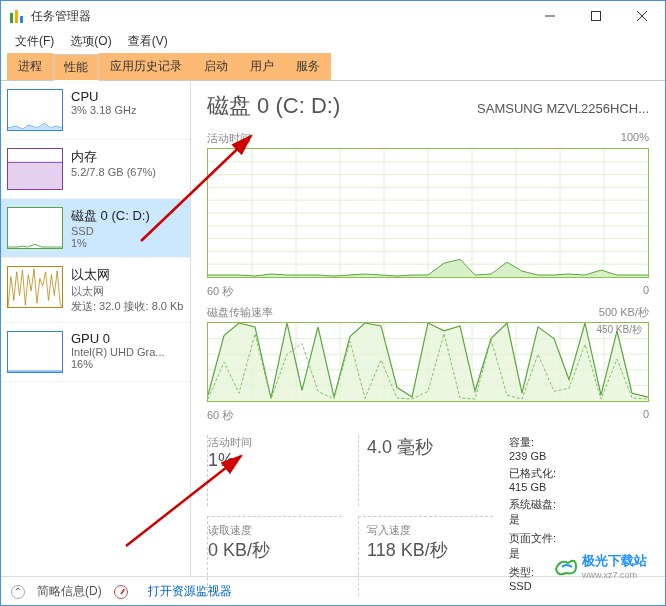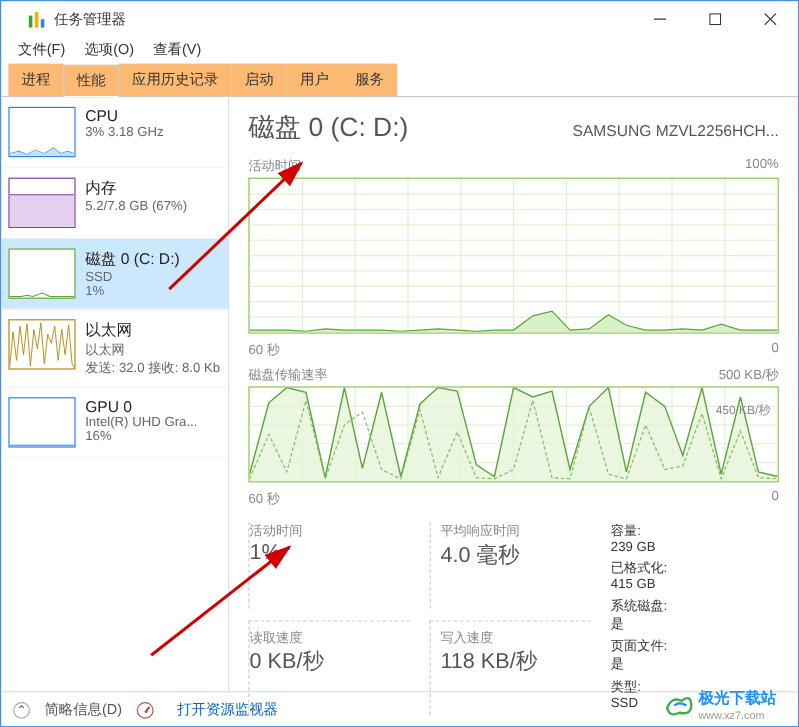--- a/index.html
+++ b/index.html
@@ -1,17 +1,17 @@
 <!DOCTYPE html>
 <html><head>
 <meta charset="utf-8">
 <style>
 * { box-sizing: border-box; margin: 0; padding: 0; font-family: "Microsoft YaHei", "Segoe UI", sans-serif; }
 body { width: 666px; height: 606px; background: #fff; border: 1px solid #4a90d9; font-size: 12px; color: #333; position: relative; overflow: hidden; }
-.titlebar { height: 30px; display: flex; align-items: center; padding: 0 0 0 22px; }
+.titlebar { height: 30px; display: flex; align-items: center; padding: 0 0 0 8px; }
 .titlebar-icon { width: 16px; height: 16px; margin-right: 6px; }
 .titlebar-title { flex: 1; font-size: 12px; }
 .win-controls { display: flex; }
 .win-btn { width: 46px; height: 30px; display: flex; align-items: center; justify-content: center; cursor: default; }
 .win-btn svg { width: 10px; height: 10px; }
 .menubar { height: 22px; display: flex; align-items: flex-start; padding: 0 8px; gap: 4px; }
 .menu-item { padding: 2px 6px; font-size: 12px; }
 .tabs { height: 28px; display: flex; align-items: flex-end; border-bottom: 1px solid #ccc; padding: 0 6px; }
 .tab { padding: 4px 10px; font-size: 12px; border: 1px solid transparent; background: #fdba74; cursor: default; }
 .tab.active { border: 1px solid #ccc; border-bottom: 1px solid #fff; margin-bottom: -1px; }
@@ -35,21 +35,21 @@
 .stats-left { flex: 1; display: grid; grid-template-columns: 1fr 1fr; gap: 10px 16px; }
 .stat-block { border-left: 1px dashed #ccc; padding-left: 8px; }
 .stat-block-nb { padding-left: 0; }
 .stat-label { font-size: 11px; color: #888; }
 .stat-value { font-size: 18px; color: #555; }
 .stats-right { width: 140px; font-size: 11px; }
 .stats-right-row { display: flex; justify-content: space-between; margin-bottom: 4px; flex-direction: column; }
 .footer { height: 30px; border-top: 1px solid #ddd; display: flex; align-items: center; padding: 0 10px; gap: 12px; font-size: 12px; color: #555; }
 .footer-link { color: #0066cc; cursor: default; display: flex; align-items: center; gap: 20px; }
 .arrow-annotation { position: absolute; pointer-events: none; z-index: 100; }
-.watermark { position: absolute; right: 18px; bottom: 4px; font-size: 11px; color: #888; display: flex; align-items: center; gap: 4px; z-index: 50; }
+.watermark { position: absolute; right: 18px; bottom: 25px; font-size: 11px; color: #888; display: flex; align-items: center; gap: 4px; z-index: 50; }
 </style>
 </head>
 <body>
 
 <div class="titlebar">
   <span class="titlebar-icon">
     <svg viewBox="0 0 16 16">
         <rect x="1" y="5" width="3" height="10" fill="#3ba13b"></rect>
         <rect x="6" y="2" width="3" height="13" fill="#f0b000"></rect>
         <rect x="11" y="8" width="3" height="7" fill="#2e86de"></rect>
@@ -215,35 +215,34 @@
             <line x1="220" y1="0" x2="220" y2="80"></line>
             <line x1="264" y1="0" x2="264" y2="80"></line>
             <line x1="308" y1="0" x2="308" y2="80"></line>
             <line x1="352" y1="0" x2="352" y2="80"></line>
             <line x1="396" y1="0" x2="396" y2="80"></line>
         </g>
         <polygon points="0,74 16,13 31,0 47,4 63,77 79,0 94,69 110,4 126,76 142,14 157,0 173,3 189,66 204,76 220,0 236,8 252,3 267,70 283,16 299,0 314,72 330,4 346,16 361,58 377,0 393,74 409,8 424,72 440,76 440,80 0,80" fill="#e4f4d4" opacity="0.7"></polygon>
         <polyline points="0,74 16,13 31,0 47,4 63,77 79,0 94,69 110,4 126,76 142,14 157,0 173,3 189,66 204,76 220,0 236,8 252,3 267,70 283,16 299,0 314,72 330,4 346,16 361,58 377,0 393,74 409,8 424,72 440,76" fill="none" stroke="#5aa63a" stroke-width="1.2"></polyline>
         <polyline points="0,78 16,40 31,72 47,11 63,78 79,32 94,21 110,70 126,78 142,19 157,77 173,38 189,77 204,78 220,70 236,11 252,77 267,78 283,17 299,74 314,78 330,32 346,70 361,67 377,22 393,78 409,37 424,77 440,78" fill="none" stroke="#7ac060" stroke-width="1" stroke-dasharray="3,2"></polyline>
       </svg>
-      <span style="position:absolute;top:12px;right:6px;font-size:10px;color:#888">450 KB/秒</span>
+      <span style="position:absolute;top:0;right:6px;font-size:10px;color:#888">450 KB/秒</span>
     </div>
     <div class="chart-label-row">
       <span class="chart-footer">60 秒</span>
       <span class="chart-footer">0</span>
     </div>
 
     <div class="stats">
       <div class="stats-left">
         <div class="stat-block stat-block-nb">
           <div class="stat-label">活动时间</div>
           <div class="stat-value">1%</div>
         </div>
         <div class="stat-block">
-          <div class="stat-label">平均响应时间</div>
           <div class="stat-value">4.0 毫秒</div>
         </div>
         <div class="stat-block stat-block-nb" style="border-top:1px dashed #ccc;padding-top:6px">
           <div class="stat-label">读取速度</div>
           <div class="stat-value">0 KB/秒</div>
         </div>
         <div class="stat-block" style="border-top:1px dashed #ccc;padding-top:6px">
           <div class="stat-label">写入速度</div>
           <div class="stat-value">118 KB/秒</div>
         </div>

